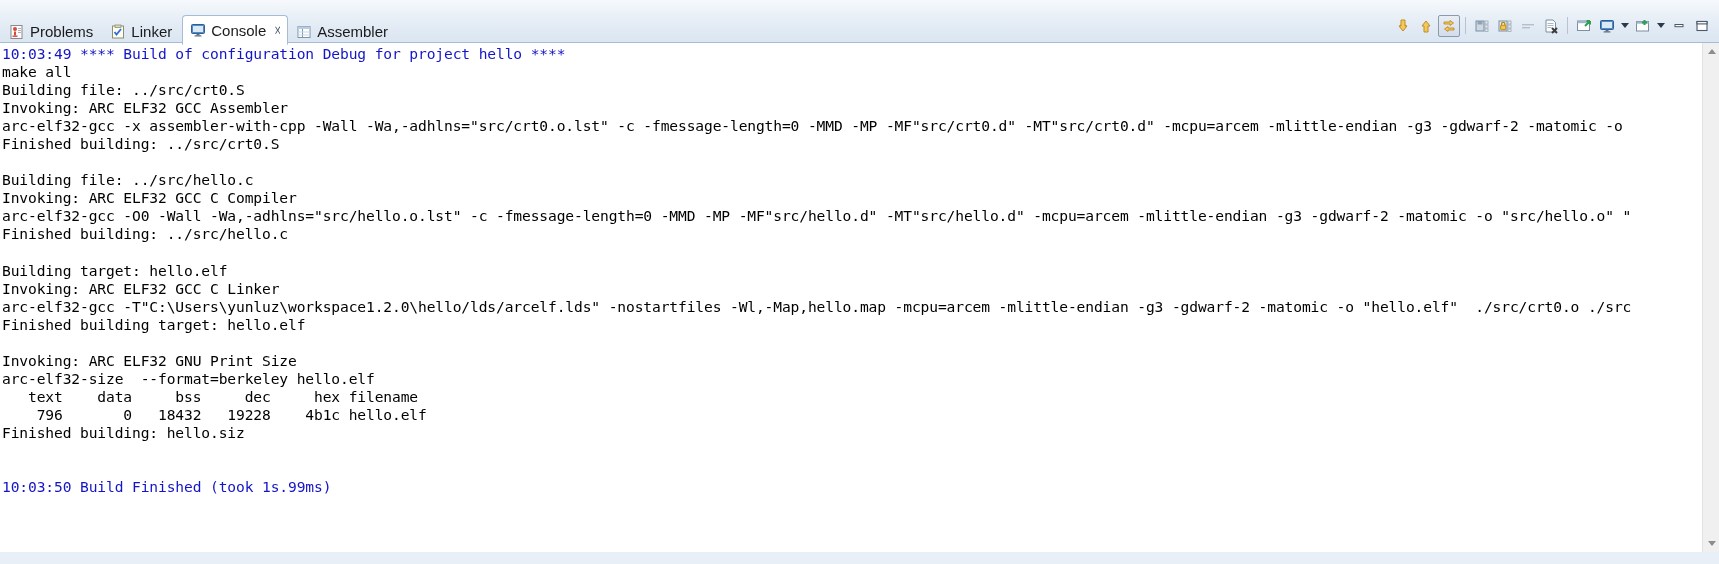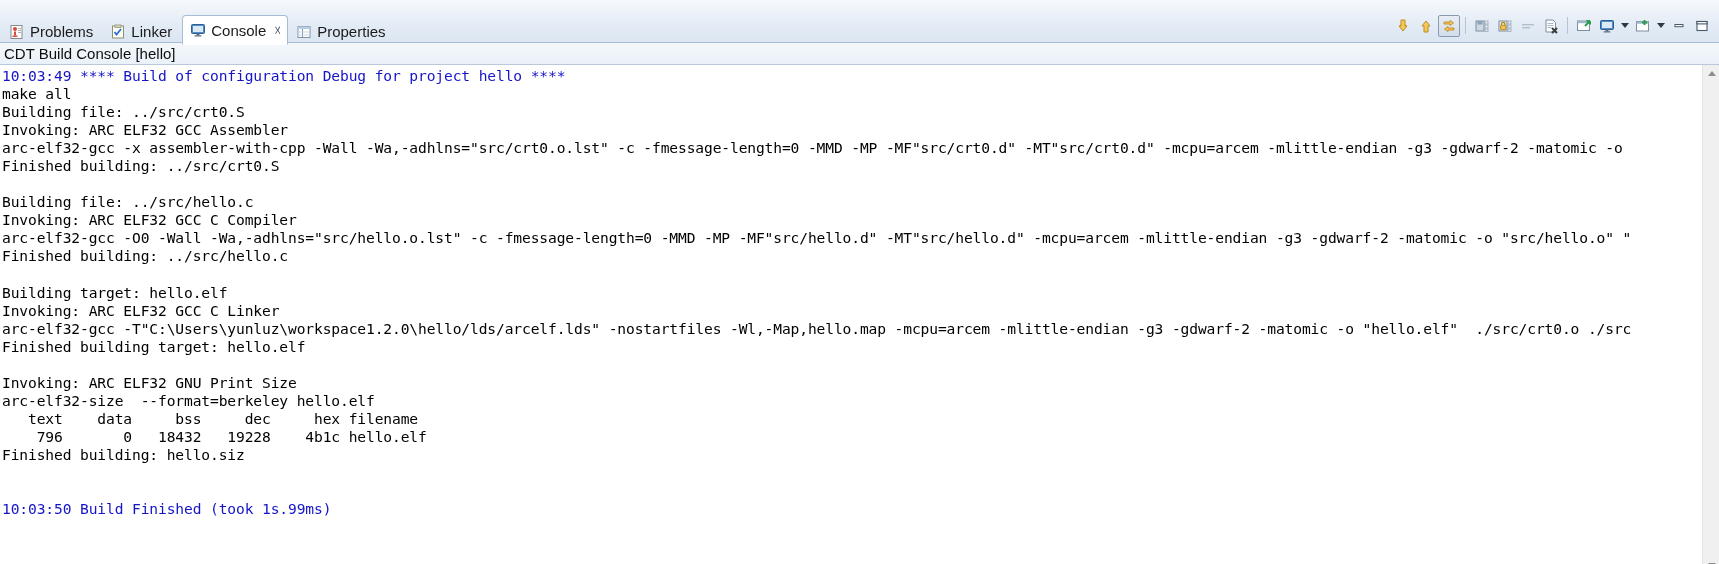--- a/index.html
+++ b/index.html
@@ -264,21 +264,21 @@
       <div class="tab">
         <span class="ico">
           <svg width="16" height="16" viewBox="0 0 16 16">
             <rect x="2" y="2.5" width="12" height="11" fill="#ffffff" stroke="#7d93ad" stroke-width="1"></rect>
             <rect x="2" y="2.5" width="12" height="2.5" fill="#b9cde2"></rect>
             <rect x="6" y="5" width="1" height="8.5" fill="#7d93ad"></rect>
             <rect x="2" y="7.5" width="12" height="1" fill="#c7d5e4"></rect>
             <rect x="2" y="10.5" width="12" height="1" fill="#c7d5e4"></rect>
           </svg>
         </span>
-        <span class="tab-label">Properties</span>
+        <span class="tab-label">Assembler</span>
       </div>
     </div>
 
     <div class="toolbar">
 
       <div class="tbtn">
         <svg width="16" height="16" viewBox="0 0 16 16">
           <path d="M8 2 L8 9 M5 7 L8 11 L11 7" stroke="#c28b18" stroke-width="1.5" fill="#f3c455" stroke-linejoin="round"></path>
           <path d="M6 2 L10 2 L10 8 L12 8 L8 13 L4 8 L6 8 Z" fill="#f6c85c" stroke="#bf8d24" stroke-width="1"></path>
         </svg>
@@ -377,21 +377,20 @@
       <div class="tbtn">
         <svg width="16" height="16" viewBox="0 0 16 16">
           <rect x="3" y="3.5" width="10" height="9" fill="#ffffff" stroke="#4a5a6a" stroke-width="1.1"></rect>
           <rect x="3" y="3.5" width="10" height="2.4" fill="#ffffff" stroke="#4a5a6a" stroke-width="1.1"></rect>
         </svg>
       </div>
 
     </div>
   </div>
 
-  <div class="console-title">CDT Build Console [hello]</div>
 
   <div class="console-area">
     <div class="console-text">
       <pre class="lines" id="console-lines"><span class="ln blue">10:03:49 **** Build of configuration Debug for project hello ****</span><span class="ln">make all</span><span class="ln">Building file: ../src/crt0.S</span><span class="ln">Invoking: ARC ELF32 GCC Assembler</span><span class="ln">arc-elf32-gcc -x assembler-with-cpp -Wall -Wa,-adhlns="src/crt0.o.lst" -c -fmessage-length=0 -MMD -MP -MF"src/crt0.d" -MT"src/crt0.d" -mcpu=arcem -mlittle-endian -g3 -gdwarf-2 -matomic -o</span><span class="ln">Finished building: ../src/crt0.S</span><span class="ln">&nbsp;</span><span class="ln">Building file: ../src/hello.c</span><span class="ln">Invoking: ARC ELF32 GCC C Compiler</span><span class="ln">arc-elf32-gcc -O0 -Wall -Wa,-adhlns="src/hello.o.lst" -c -fmessage-length=0 -MMD -MP -MF"src/hello.d" -MT"src/hello.d" -mcpu=arcem -mlittle-endian -g3 -gdwarf-2 -matomic -o "src/hello.o" "</span><span class="ln">Finished building: ../src/hello.c</span><span class="ln">&nbsp;</span><span class="ln">Building target: hello.elf</span><span class="ln">Invoking: ARC ELF32 GCC C Linker</span><span class="ln">arc-elf32-gcc -T"C:\Users\yunluz\workspace1.2.0\hello/lds/arcelf.lds" -nostartfiles -Wl,-Map,hello.map -mcpu=arcem -mlittle-endian -g3 -gdwarf-2 -matomic -o "hello.elf"  ./src/crt0.o ./src</span><span class="ln">Finished building target: hello.elf</span><span class="ln">&nbsp;</span><span class="ln">Invoking: ARC ELF32 GNU Print Size</span><span class="ln">arc-elf32-size  --format=berkeley hello.elf</span><span class="ln">   text    data     bss     dec     hex filename</span><span class="ln">    796       0   18432   19228    4b1c hello.elf</span><span class="ln">Finished building: hello.siz</span><span class="ln">&nbsp;</span><span class="ln">&nbsp;</span><span class="ln blue">10:03:50 Build Finished (took 1s.99ms)</span></pre>
     </div>
 
     <div class="vscroll">
       <div class="vs-arrow up"></div>
       <div class="vs-thumb"></div>
       <div class="vs-arrow down"></div>

